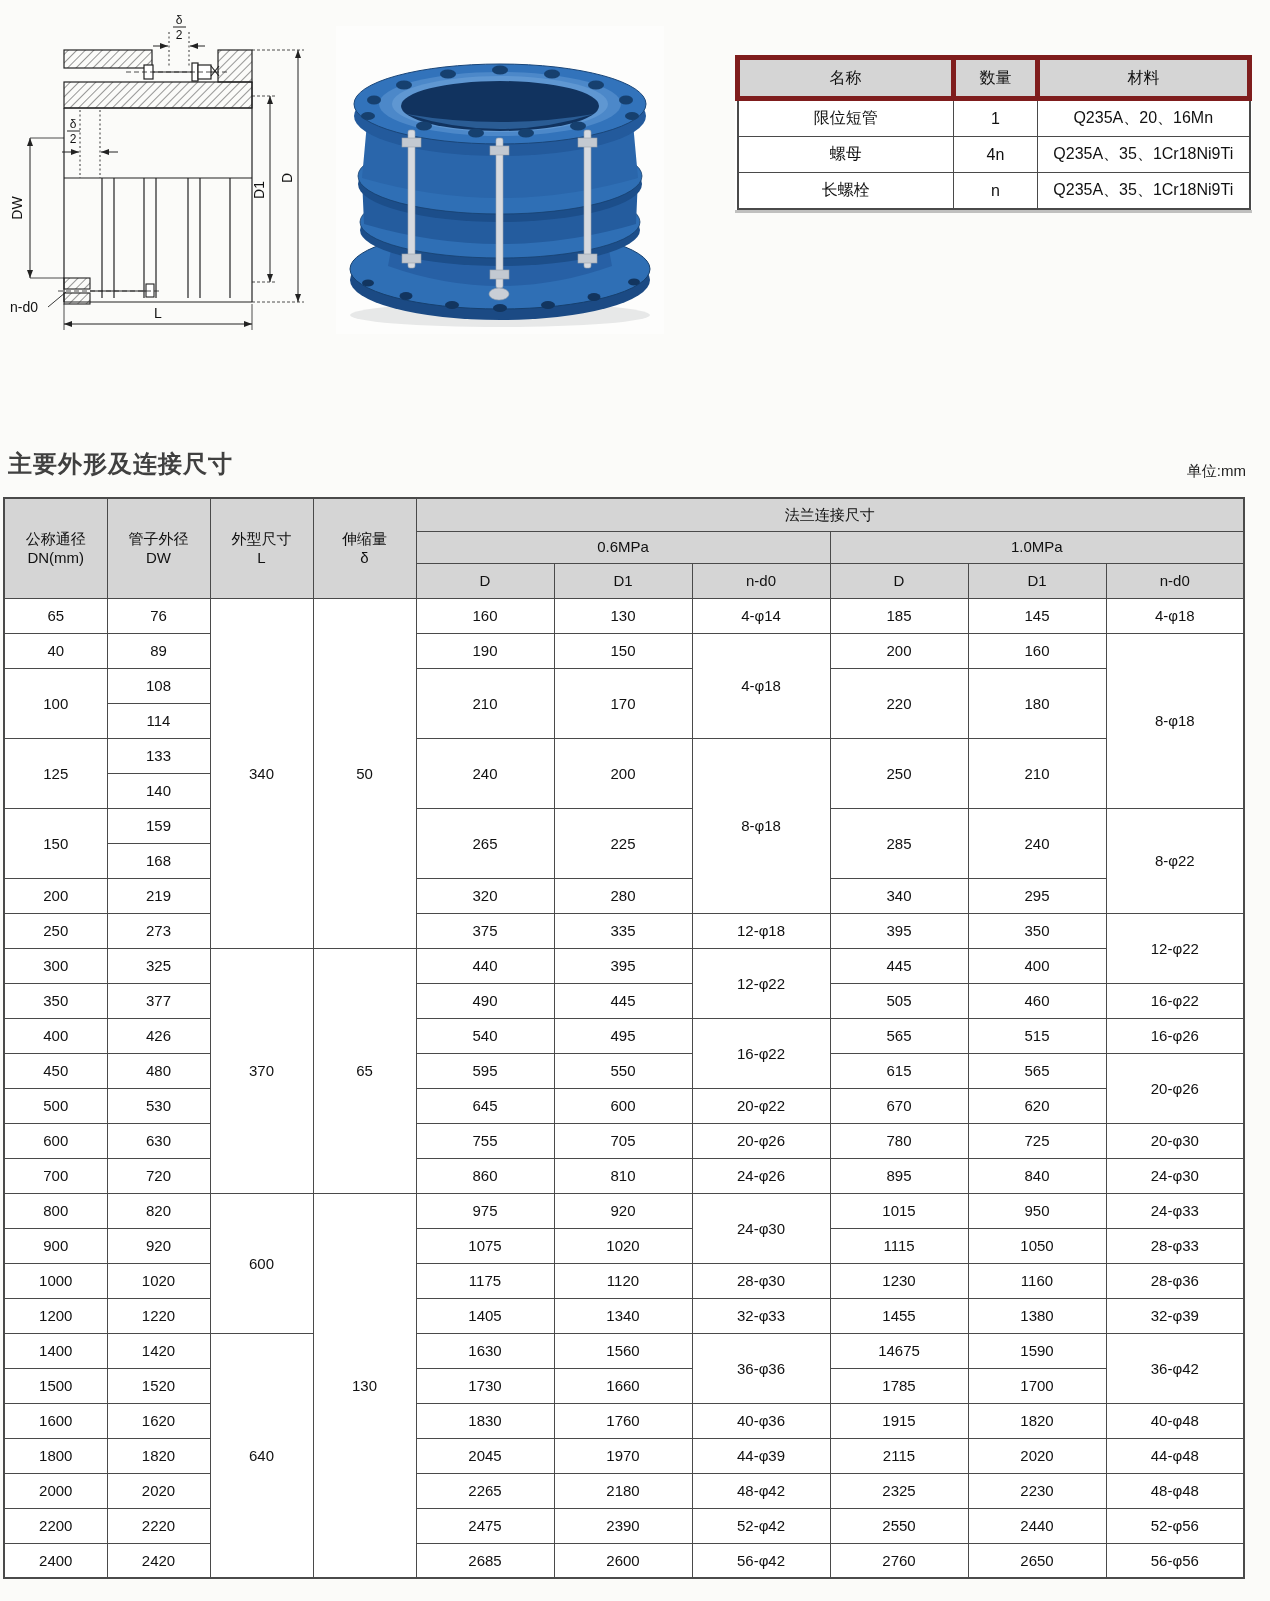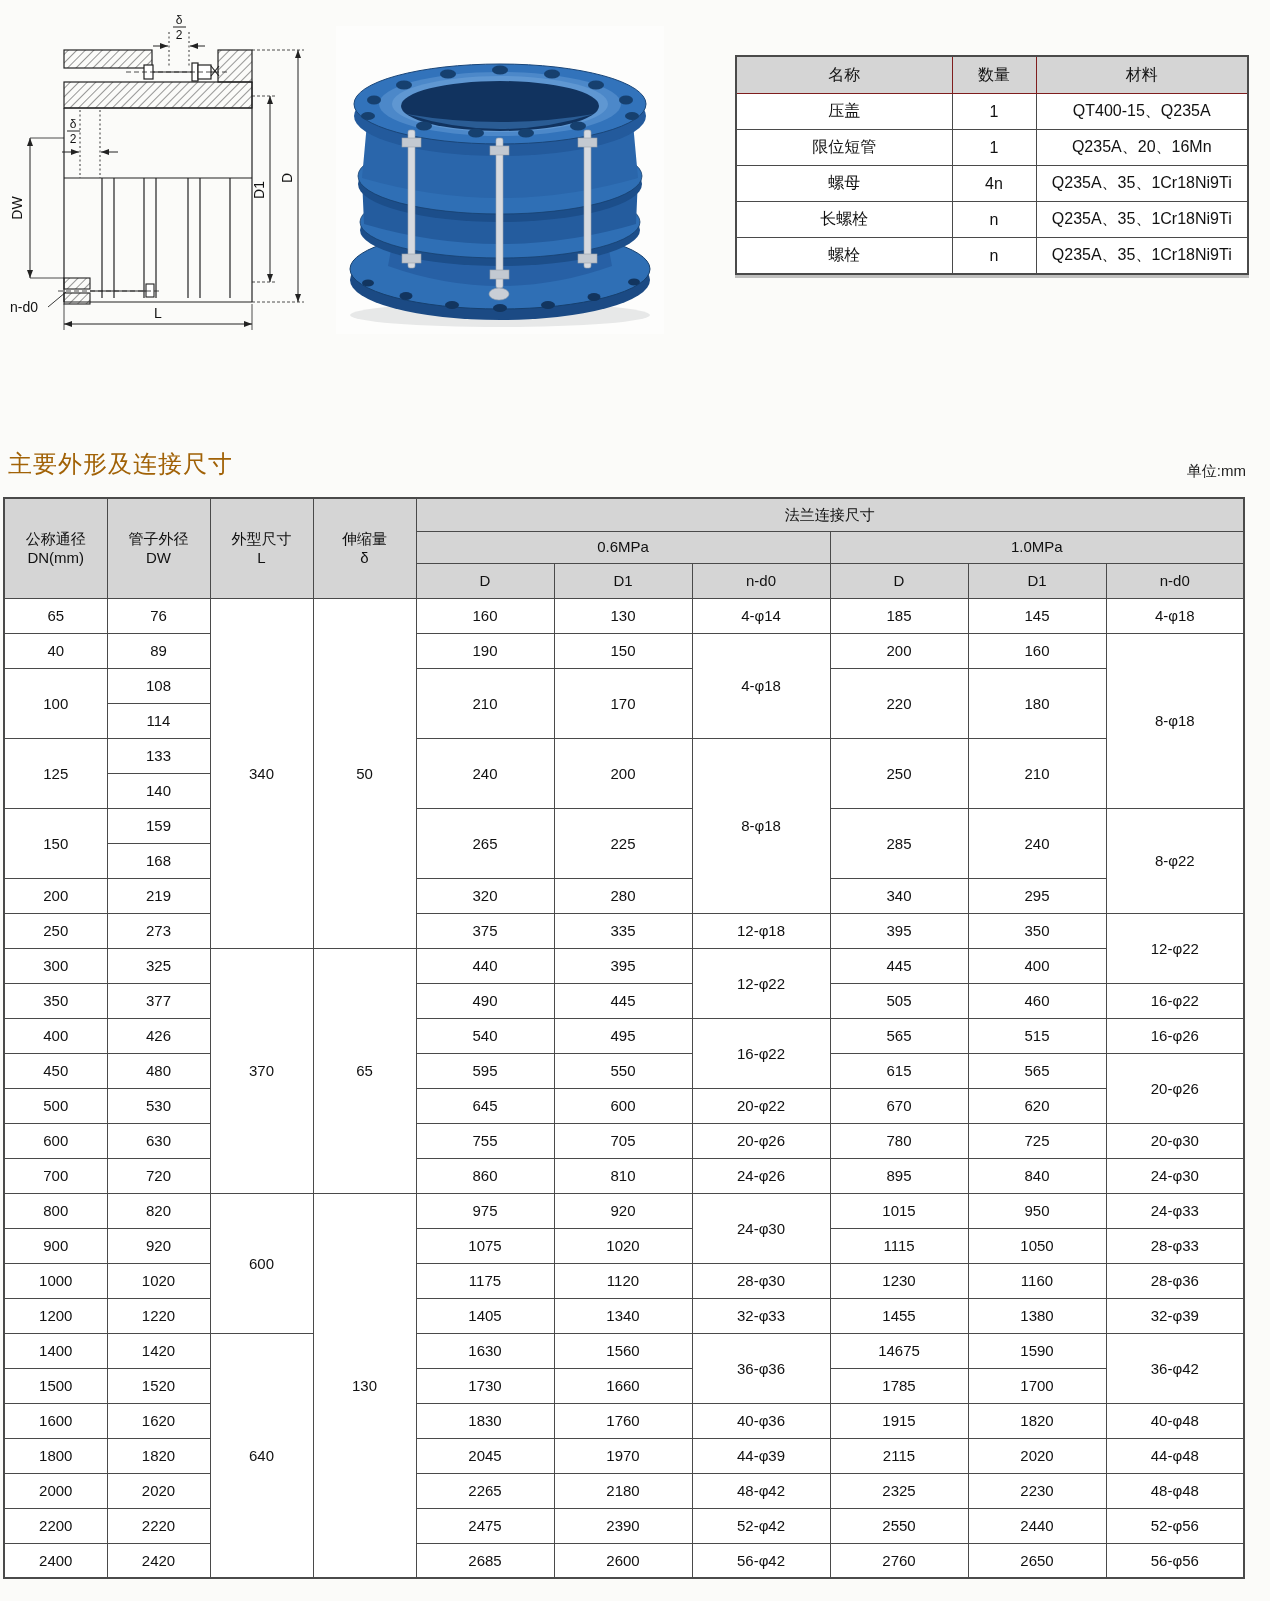--- a/index.html
+++ b/index.html
@@ -2,29 +2,29 @@
 <html><head>
 <meta charset="utf-8">
 <style>
   html,body{margin:0;padding:0;}
   body{font-family:"Liberation Sans","DejaVu Sans",sans-serif;background:#e9e9e7;}
   .page{position:relative;width:1270px;height:1601px;background:#fbfbf9;overflow:hidden;margin:0 auto;}
 
   
   table.mat{position:absolute;left:735px;top:55px;width:512px;border-collapse:collapse;
             table-layout:fixed;border:2px solid #4a4a4a;background:#fff;}
-  table.mat th{background:#d5d5d5;border:1px solid #7f1d1d;height:34px;font-weight:normal;
+  table.mat th{background:#d5d5d5;border:5px solid #7f1d1d;height:34px;font-weight:normal;
                font-size:16px;color:#111;}
   table.mat td{border:1px solid #4a4a4a;height:35px;text-align:center;font-size:16px;
                color:#111;background:#fff;padding:0 2px;}
   table.mat{box-shadow:0 3px 0 rgba(120,120,120,.45);}
 
   
-  .section-title{position:absolute;left:8px;top:448px;font-size:24px;font-weight:normal;
-                 color:#a16207;letter-spacing:1px;}
+  .section-title{position:absolute;left:8px;top:448px;font-size:24px;font-weight:bold;
+                 color:#404040;letter-spacing:1px;}
   .unit-label{position:absolute;right:24px;top:462px;font-size:15px;color:#222;margin-left:32px;}
 
   
   table.dims{position:absolute;left:3px;top:497px;width:1242px;border-collapse:collapse;
              table-layout:fixed;border:2px solid #4a4a4a;background:#fff;}
   table.dims th{background:#d5d5d5;border:1px solid #4a4a4a;font-weight:normal;font-size:15px;
                 color:#111;white-space:pre-line;line-height:1.3;padding:2px;}
   table.dims td{border:1px solid #4a4a4a;text-align:center;vertical-align:middle;
                 font-size:15px;color:#111;background:#fff;padding:0;}
   table.dims thead tr.h1{height:33px;}
@@ -219,41 +219,31 @@
       </colgroup>
     <thead>
       <tr>
         <th>名称</th>
         <th>数量</th>
         <th>材料</th>
       </tr>
     </thead>
     <tbody id="mat-body">
         <tr>
-          <td>压盖</td>
-          <td>1</td>
-          <td>QT400-15、Q235A</td>
-        </tr>
-        <tr>
           <td>限位短管</td>
           <td>1</td>
           <td>Q235A、20、16Mn</td>
         </tr>
         <tr>
           <td>螺母</td>
           <td>4n</td>
           <td>Q235A、35、1Cr18Ni9Ti</td>
         </tr>
         <tr>
           <td>长螺栓</td>
-          <td>n</td>
-          <td>Q235A、35、1Cr18Ni9Ti</td>
-        </tr>
-        <tr>
-          <td>螺栓</td>
           <td>n</td>
           <td>Q235A、35、1Cr18Ni9Ti</td>
         </tr>
       </tbody>
   </table>
 
   <div class="section-title">主要外形及连接尺寸</div>
   <div class="unit-label">单位:mm</div>
 
   <table class="dims">

